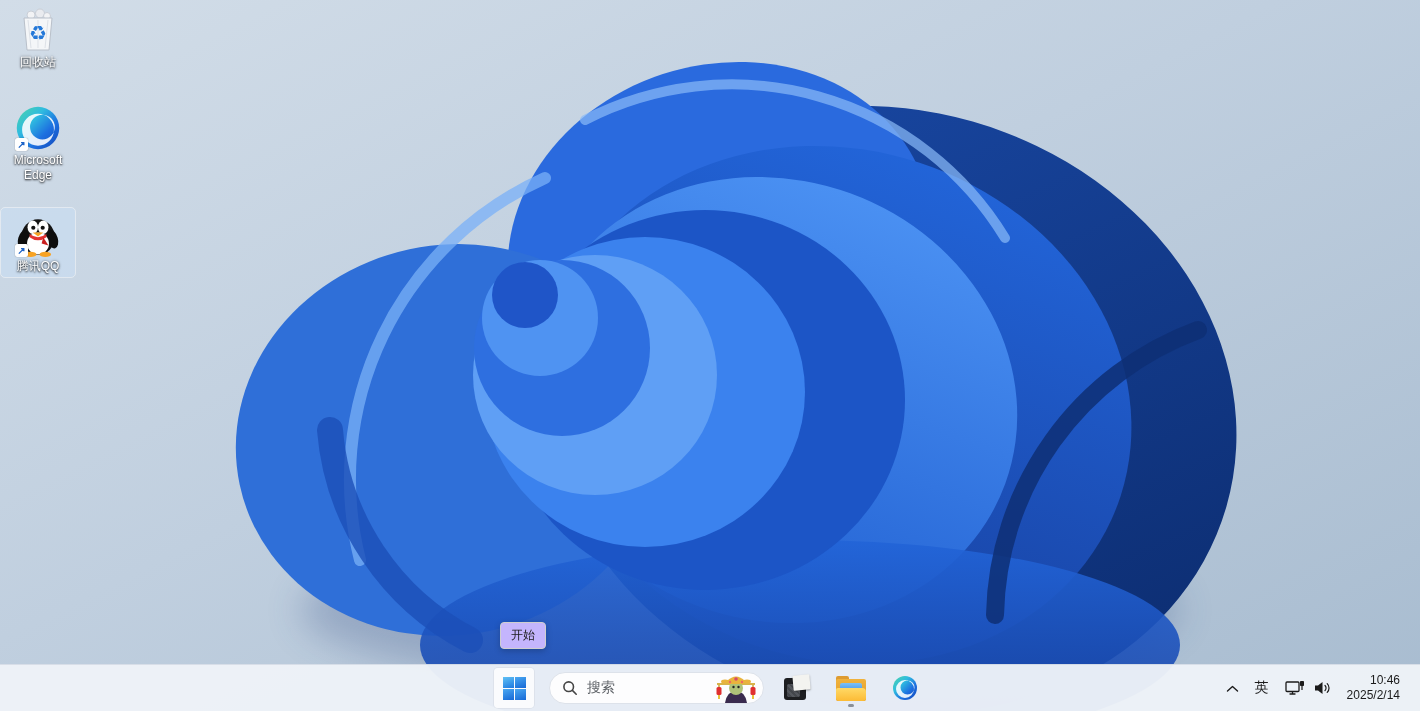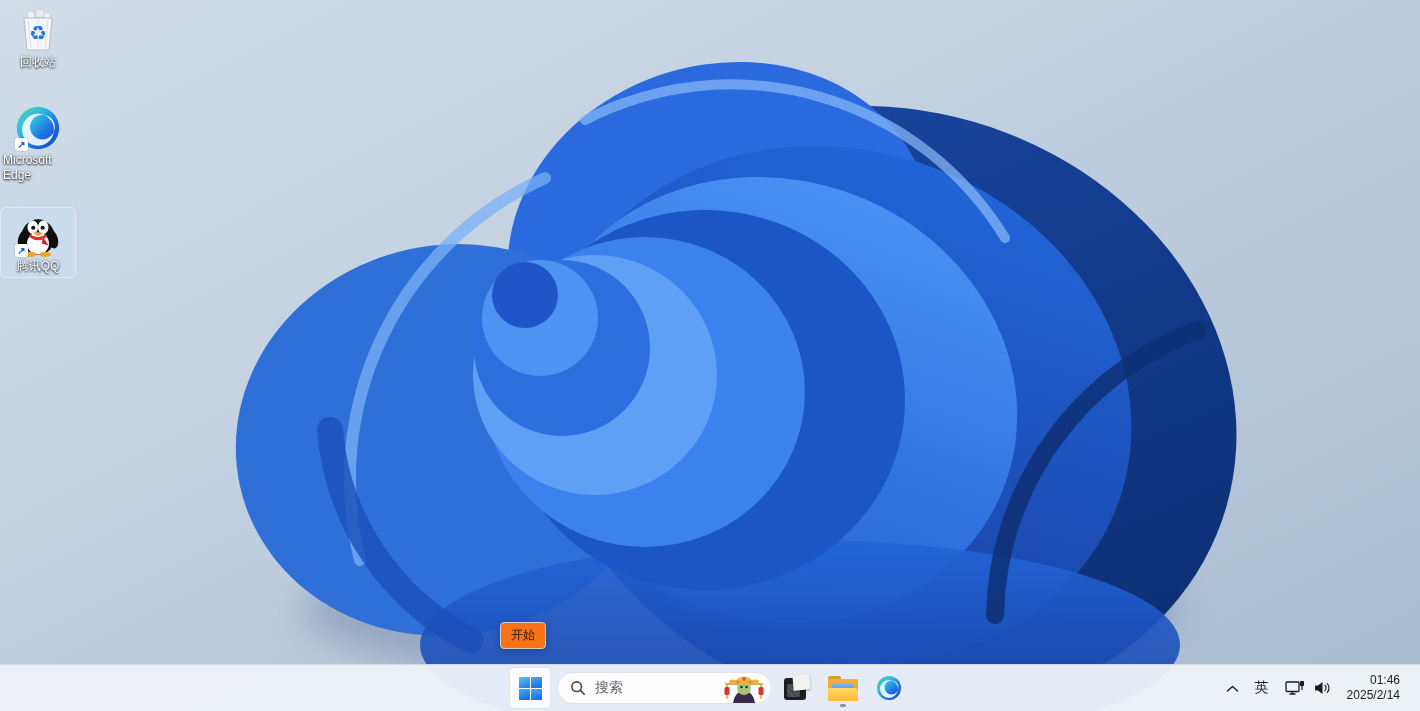--- a/index.html
+++ b/index.html
@@ -12,40 +12,40 @@
 
   
   .desktop-icons { position:absolute; left:0; top:0; z-index:2; width:76px; }
   .desktop-icon { position:absolute; left:1px; width:74px; display:flex;
                   flex-direction:column; align-items:center; padding:3px 2px;
                   border-radius:4px; cursor:default; }
   .desktop-icon.selected { background:rgba(200,222,244,0.55);
                   outline:1px solid rgba(255,255,255,0.45); }
   .di-img { position:relative; width:46px; height:46px; display:flex;
             align-items:center; justify-content:center; }
-  .di-label { margin-top:2px; font-size:12px; color:#fff; text-align:left;
+  .di-label { margin-top:2px; font-size:12px; color:#fff; text-align:center;
               line-height:15px; text-shadow:0 1px 2px rgba(0,0,0,0.85), 0 0 3px rgba(0,0,0,0.5);
               word-break:break-word; }
   .shortcut-badge { position:absolute; left:0; bottom:0; width:13px; height:13px;
              background:#fff; border-radius:2px; box-shadow:0 0 1px rgba(0,0,0,0.5);
              display:flex; align-items:center; justify-content:center;
              font-size:10px; font-weight:bold; color:#1e64c8; line-height:1; }
 
   
   .tooltip { position:absolute; left:500px; top:622px; z-index:5;
-             background:#f97316; border:1px solid #cfcfcf; border-radius:4px;
+             background:#c4b5fd; border:1px solid #cfcfcf; border-radius:4px;
              padding:4px 10px; font-size:12px; color:#1b1b1b;
              box-shadow:0 2px 6px rgba(0,0,0,0.22); }
 
   
   .taskbar { position:absolute; left:0; bottom:0; width:1420px; height:47px;
              background:rgba(238,242,248,0.96); border-top:1px solid rgba(120,140,165,0.18);
              z-index:4; }
   .tb-center { position:absolute; left:50%; top:0; height:100%;
-               transform:translateX(-50%); display:flex; align-items:center; gap:4px; }
+               transform:translateX(-50%); display:flex; align-items:center; gap:12px; }
   .tb-btn { width:40px; height:40px; border-radius:4px; display:flex;
             align-items:center; justify-content:center; cursor:pointer; }
   .tb-btn:hover, .tb-btn.hovered { background:rgba(255,255,255,0.8);
             box-shadow:0 0 0 1px rgba(0,0,0,0.04); }
   .win-logo { width:23px; height:23px; display:grid; grid-template-columns:11px 11px;
               grid-template-rows:11px 11px; gap:1px; }
   .win-logo div { background:linear-gradient(160deg,#4aa8f2 0%,#1668d6 100%); }
   .win-logo div:nth-child(1){ background:linear-gradient(160deg,#5fc1f5,#1f79e0); }
 
   .search-pill { height:32px; width:215px; margin-left:3px; background:#fdfdfe;
@@ -291,19 +291,19 @@
           <line x1="17" y1="6" x2="17" y2="10" stroke="#1b1b1b" stroke-width="1.2"></line>
         </svg>
         <svg width="17" height="14" viewBox="0 0 17 14">
           <path d="M1,4.5 h3 L8.5,1 v12 L4,9.5 H1 Z" fill="#1b1b1b"></path>
           <path d="M11,4.5 a3.5,3.5 0 0 1 0,5" fill="none" stroke="#1b1b1b" stroke-width="1.2" stroke-linecap="round"></path>
           <path d="M13.2,2.6 a6.2,6.2 0 0 1 0,8.8" fill="none" stroke="#1b1b1b" stroke-width="1.2" stroke-linecap="round"></path>
         </svg>
       </div>
       <div class="tray-btn">
         <div class="clock">
-          <div>01:46</div>
+          <div>10:46</div>
           <div>2025/2/14</div>
         </div>
       </div>
     </div>
   </div>
 </div>
 
 </body></html>

